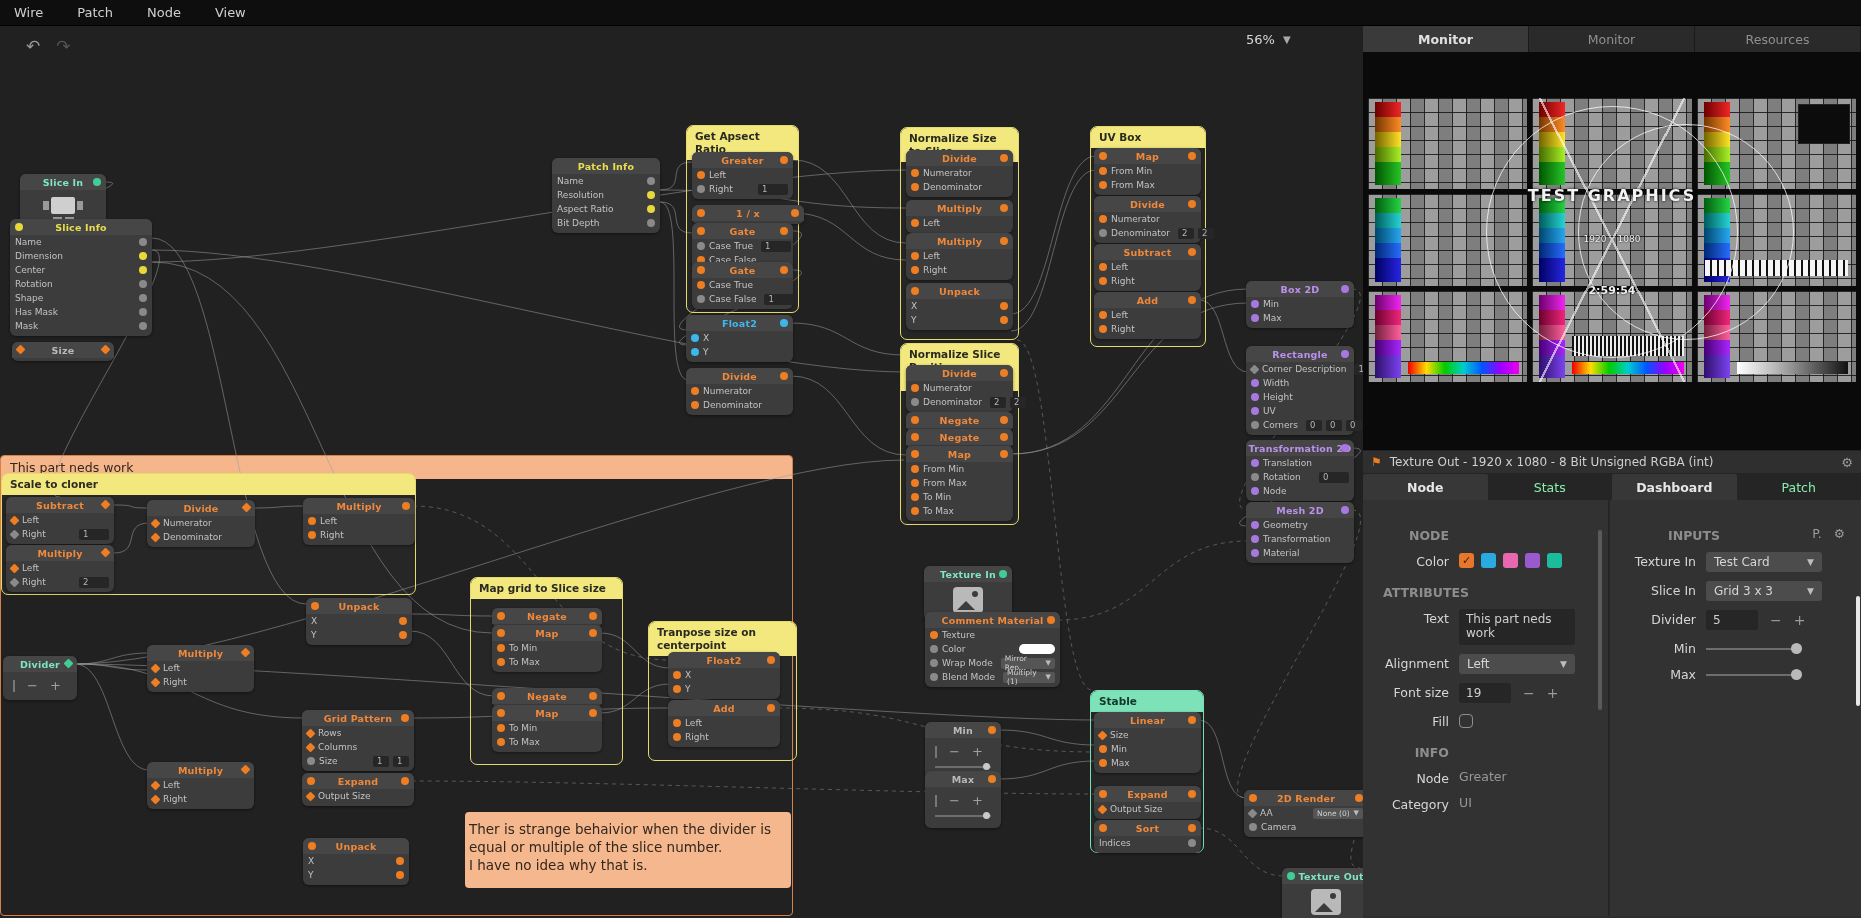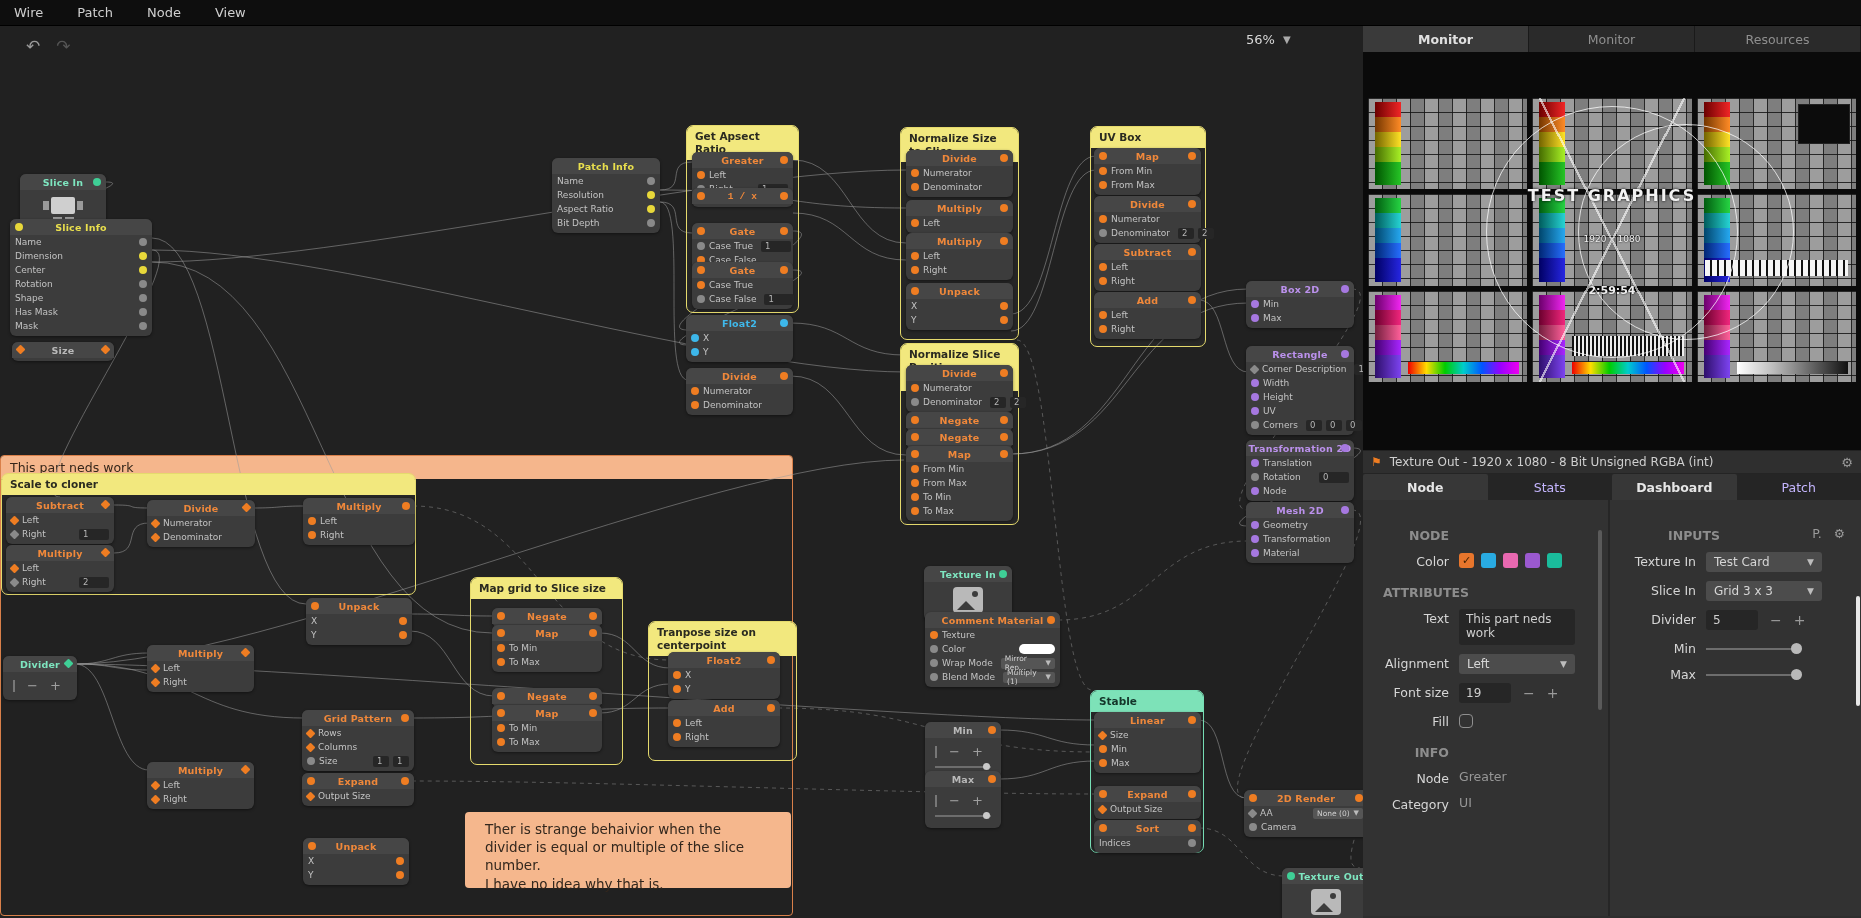--- a/index.html
+++ b/index.html
@@ -27,21 +27,21 @@
   .group { position:absolute; border:1px solid #e5da6d; border-radius:7px; background:rgba(255,255,255,0.025); z-index:2; }
   .group-title { background:#f2e87e; color:#2a2a20; font-size:10.5px; font-weight:bold;
     padding:4px 8px; border-radius:6px 6px 0 0; line-height:1.25; }
   .group.teal { border-color:#77dfb6; }
   .group.teal .group-title { background:#7de2b8; color:#14352a; }
 
   
   .comment { position:absolute; border:1px solid #d9804a; border-radius:4px; z-index:0; }
   .comment-head { background:#f5b68c; color:#35261a; font-size:12.5px; padding:4px 9px; border-radius:3px 3px 0 0; }
   .comment.filled { background:#f5b78d; border:none; }
-  .comment-text { color:#33271d; font-size:13.5px; line-height:1.35; padding:8px 20px; white-space:pre-line; }
+  .comment-text { color:#33271d; font-size:13.5px; line-height:1.35; padding:8px 4px; white-space:pre-line; }
 
   
   .node { position:absolute; background:#3c3c3c; border-radius:6px; z-index:3;
     box-shadow:0 1px 3px rgba(0,0,0,.45); padding-bottom:3px; }
   .node-header { position:relative; height:16px; background:#464646; border-radius:6px 6px 0 0;
     display:flex; align-items:center; justify-content:center; }
   .node-title { font-size:9.5px; font-weight:bold; letter-spacing:.2px; }
   .tc-orange{color:#f0883a;} .tc-yellow{color:#e9df4d;} .tc-teal{color:#7ee6c0;}
   .tc-purple{color:#bb91ec;} .tc-blue{color:#3fb9ec;} .tc-gray{color:#b9b9b9;}
   .pin { width:8px; height:8px; border-radius:50%; display:inline-block; flex:none; }
@@ -120,21 +120,21 @@
 
   
   #statusbar { height:24px; background:#2f2f2f; border-top:1px solid #222; border-bottom:1px solid #242424;
     display:flex; align-items:center; gap:8px; padding:0 8px; }
   #statusbar .pin-ic { color:#ef7d22; font-size:12px; }
   #statusbar .title { color:#cfcfcf; font-size:12px; flex:1; }
   #statusbar .gear { color:#9a9a9a; font-size:13px; }
 
   
   #insp-tabs { display:flex; height:26px; background:#252525; }
-  .insp-tab { flex:1; display:flex; align-items:center; justify-content:center; font-size:12.5px; color:#c4b5fd; }
+  .insp-tab { flex:1; display:flex; align-items:center; justify-content:center; font-size:12.5px; color:#86efac; }
   .insp-tab.active { background:#373737; color:#e6e6e6; font-weight:bold; border-radius:2px 2px 0 0; }
   #insp-body { position:relative; display:flex; height:416px; background:#323232; }
   .col { position:relative; padding-top:26px; }
   #col-left { width:247px; border-right:2px solid #262626; }
   #col-right { flex:1; }
   .prow { display:flex; align-items:flex-start; margin-bottom:9px; }
   .plabel { width:96px; text-align:right; color:#d6d6d6; font-size:12.5px; padding-right:10px; flex:none; padding-top:2px; }
   .pheading { color:#8d8d8d; font-size:12.5px; font-weight:bold; }
   .pvalue { color:#979797; font-size:12.5px; line-height:1.35; max-width:120px; }
   .field { background:#262626; color:#cfcfcf; font-size:12px; border-radius:3px; padding:3px 7px; }
@@ -351,21 +351,21 @@
         <span class="row-label">Left</span>
         <span class="row-sp"></span>
       </div>
       <div class="node-row">
         <span class="pin " style="background: rgb(138, 138, 138);"></span>
         <span class="row-label">Right</span>
         <span class="row-sp"></span>
         <span class="val">1</span>
       </div>
     </div>
-    <div class="node" style="left: 692px; top: 162px; width: 101px; font-family: Liberation Mono, monospace;">
+    <div class="node" style="left: 692px; top: 179px; width: 112px;">
       <div class="node-header">
         <span class="pin hin" style="background: rgb(239, 125, 34);"></span>
         <span class="node-title tc-orange">1 / x</span>
         <span class="pin hout" style="background: rgb(239, 125, 34);"></span>
       </div>
     </div>
     <div class="node" style="left: 692px; top: 197px; width: 101px;">
       <div class="node-header">
         <span class="pin hin" style="background: rgb(239, 125, 34);"></span>
         <span class="node-title tc-orange">Gate</span>

